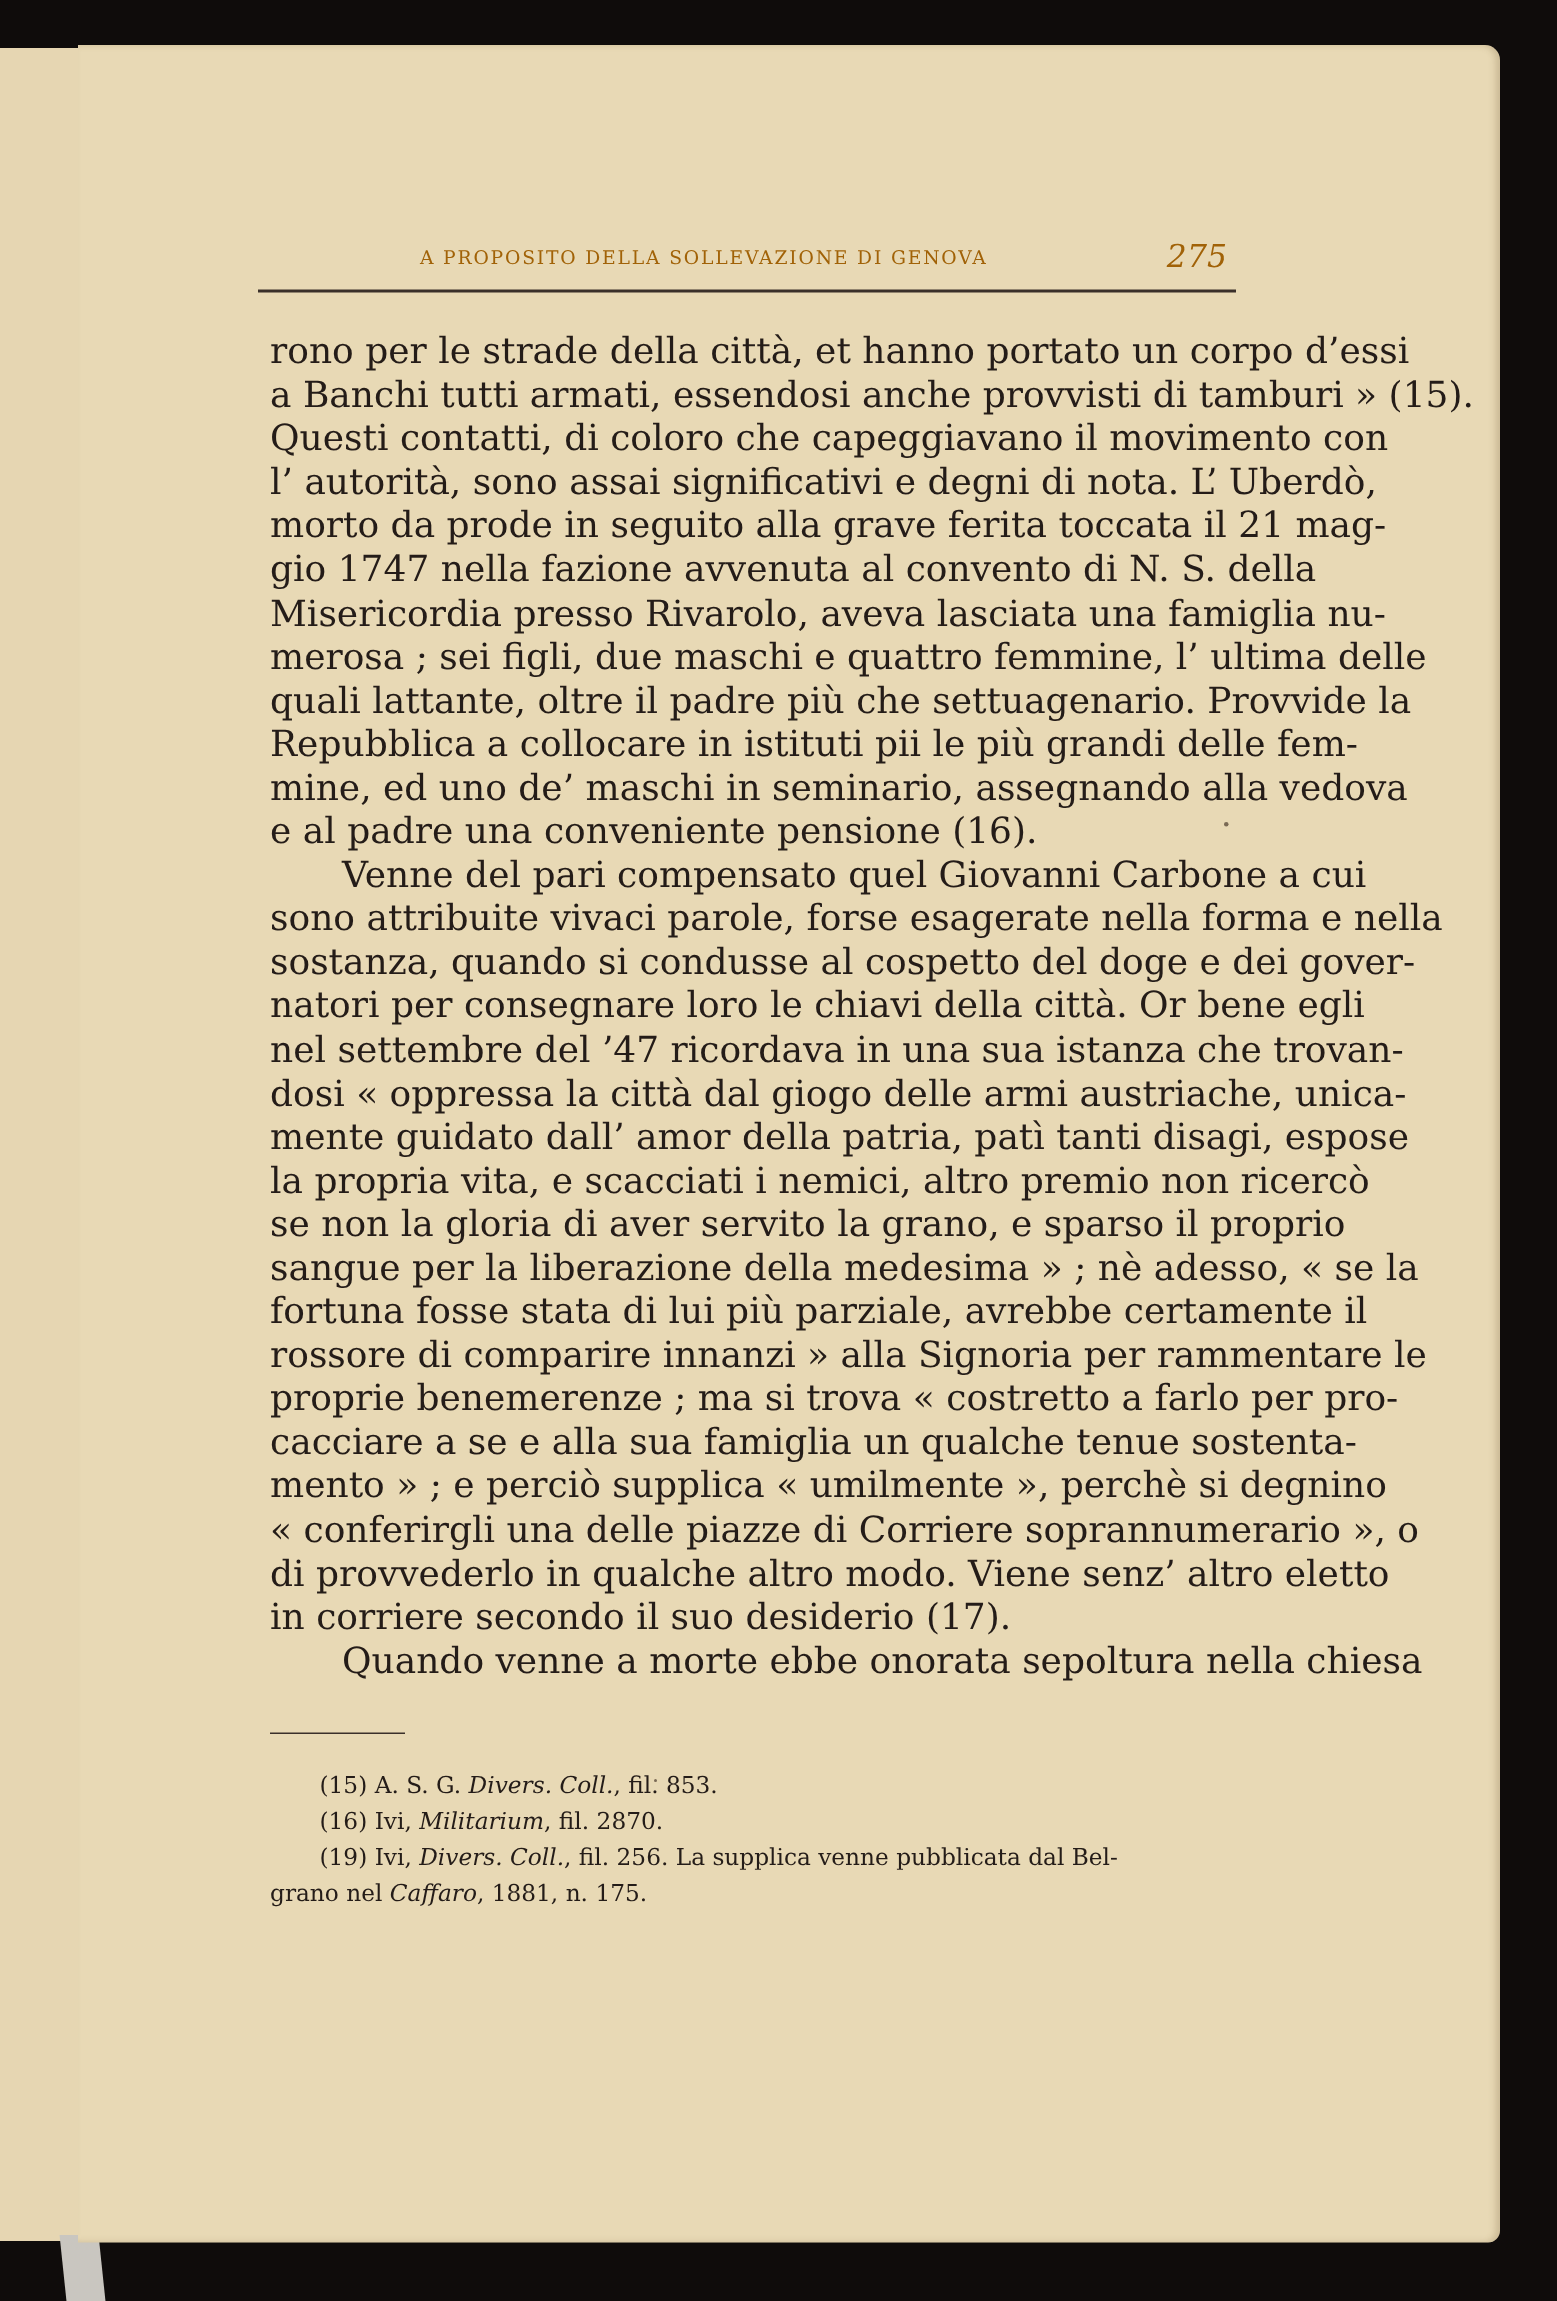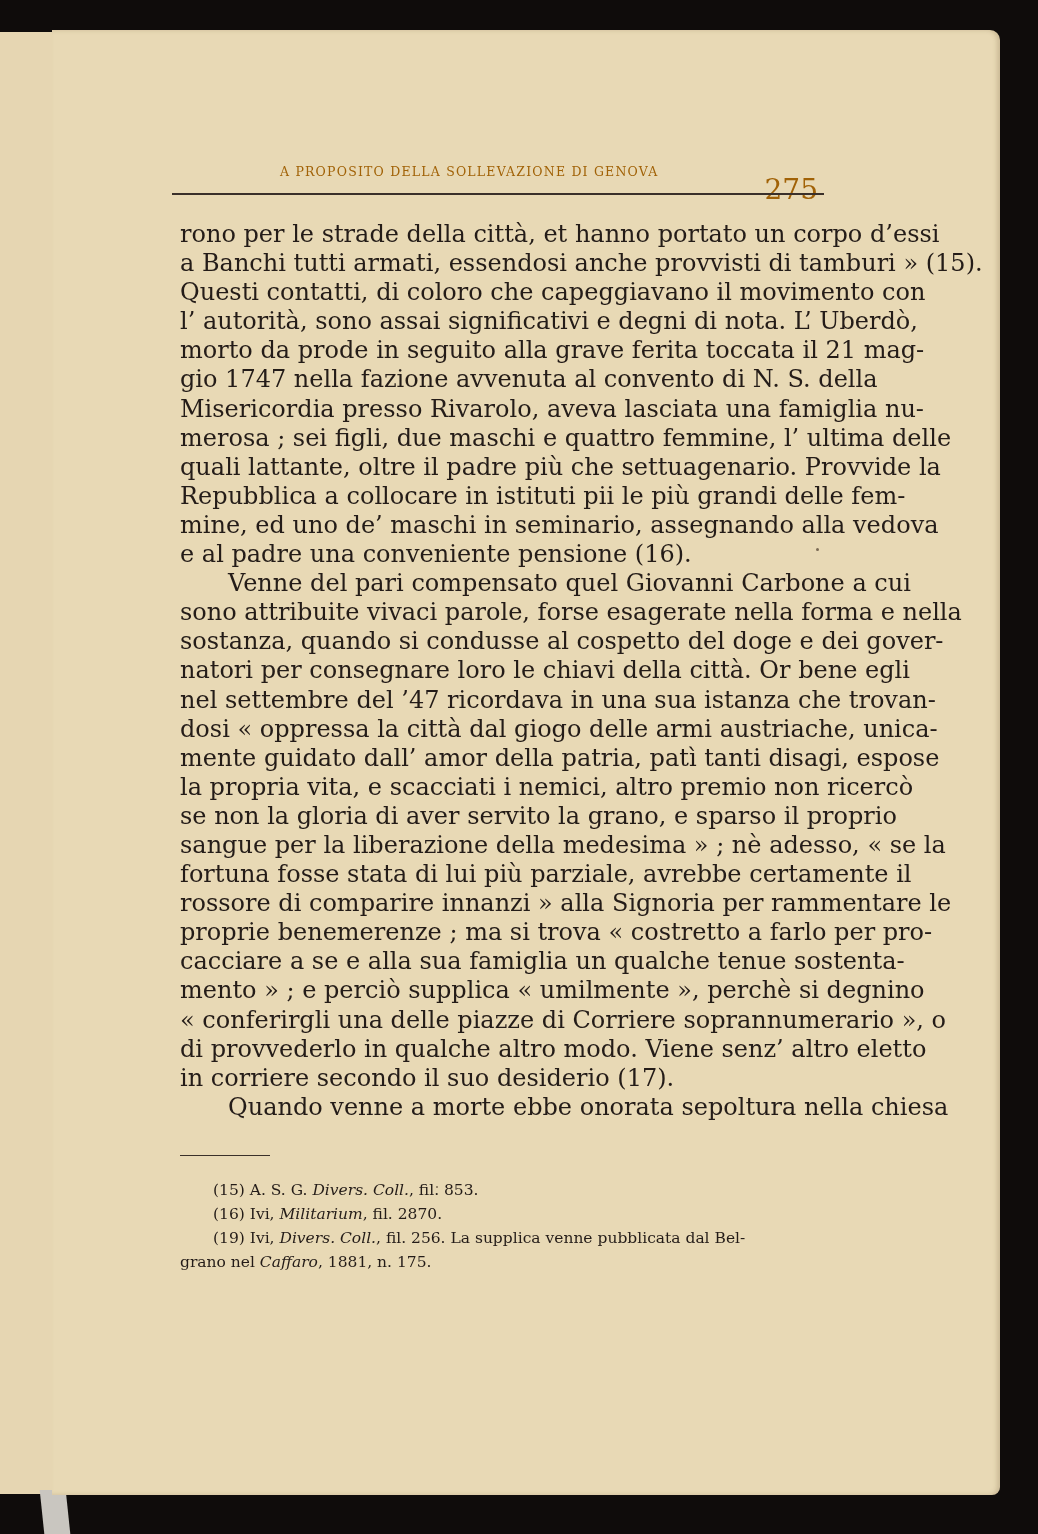--- a/index.html
+++ b/index.html
@@ -28,22 +28,23 @@
     }
     .header {
       position: absolute; left: 180px; top: 158px; width: 640px; height: 28px;
       color: #a16207;
     }
     .running-title {
       position: absolute; left: 100px; top: 6px;
       font-size: 12.5px; letter-spacing: 1.2px; text-transform: uppercase;
     }
     .page-number {
-      position: absolute; right: 2px; top: 15px;
-      font-size: 28px;
+      position: absolute; right: 2px; top: 1px;
+      font-size: 21px;
+      font-style: italic;
     }
     .header-rule {
       position: absolute; left: 172px; top: 193px; width: 652px; height: 1.5px;
       background: #3a302a;
     }
     .body {
       position: absolute; left: 180px; top: 220px; width: 634px;
       color: #241c18;
       font-size: 24px; line-height: 29.1px;
       text-align: justify;

